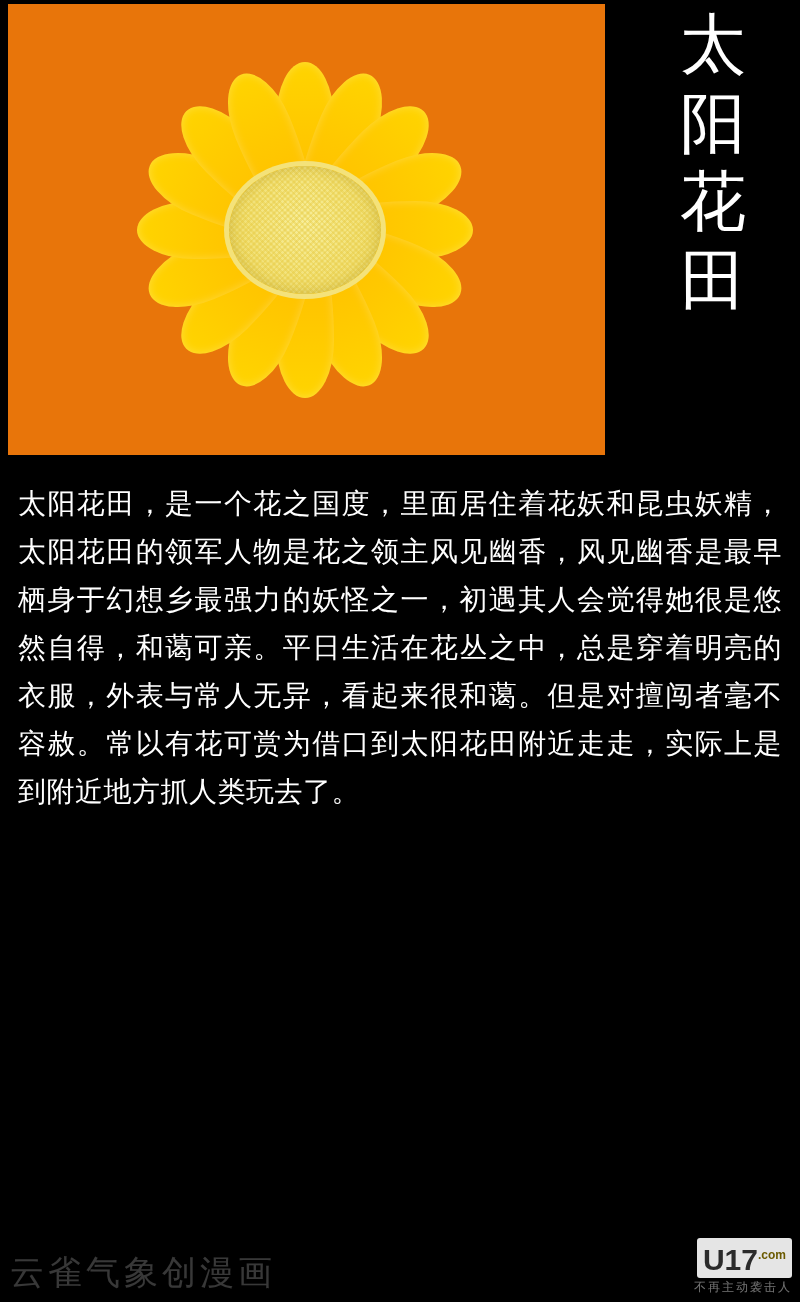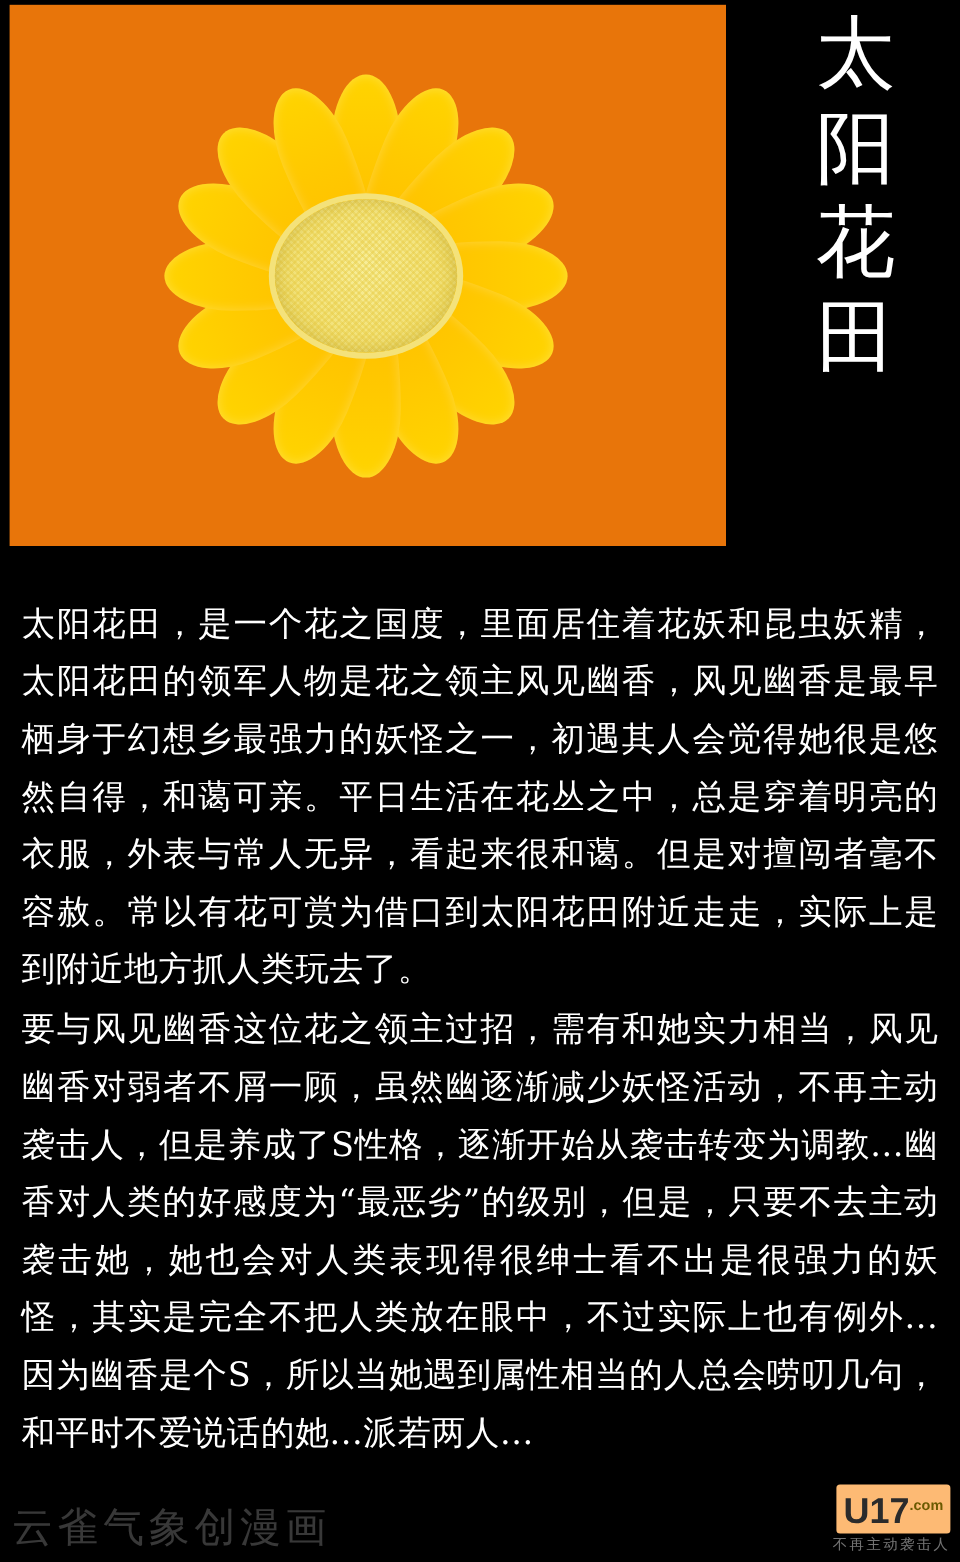--- a/index.html
+++ b/index.html
@@ -85,21 +85,21 @@
     line-height: 1.19;
     letter-spacing: 2px;
     font-family: "DejaVu Serif", serif;
   }
   .banner-title span { display: block; }
 
   
   .body-text {
     position: absolute;
     left: 0;
-    top: 496px;
+    top: 480px;
     width: 800px;
     padding: 0 18px;
     box-sizing: border-box;
     color: #ffffff;
   }
   .para {
     margin: 0 0 2px 0;
     font-size: 28px;
     line-height: 48px;
     text-align: justify;
@@ -127,21 +127,21 @@
   }
   .wm-right {
     position: absolute;
     right: 8px;
     bottom: 6px;
     text-align: right;
     pointer-events: none;
   }
   .wm-logo {
     display: inline-block;
-    background: #fdba74;
+    background: #e5e5e5;
     color: #2b2b2b;
     font-family: "Liberation Sans", sans-serif;
     font-weight: bold;
     font-size: 30px;
     line-height: 30px;
     padding: 2px 6px 3px 6px;
     border-radius: 3px;
   }
   .wm-logo sup {
     font-size: 12px;
@@ -188,21 +188,20 @@
     <div class="banner-title">
       <span>太</span>
       <span>阳</span>
       <span>花</span>
       <span>田</span>
     </div>
   </div>
 
   <div class="body-text">
     <p class="para">太阳花田，是一个花之国度，里面居住着花妖和昆虫妖精，太阳花田的领军人物是花之领主风见幽香，风见幽香是最早栖身于幻想乡最强力的妖怪之一，初遇其人会觉得她很是悠然自得，和蔼可亲。平日生活在花丛之中，总是穿着明亮的衣服，外表与常人无异，看起来很和蔼。但是对擅闯者毫不容赦。常以有花可赏为借口到太阳花田附近走走，实际上是到附近地方抓人类玩去了。</p>
-    <p class="para">要与风见幽香这位花之领主过招，需有和她实力相当，风见幽香对弱者不屑一顾，虽然幽逐渐减少妖怪活动，不再主动袭击人，但是养成了S性格，逐渐开始从袭击转变为调教...幽香对人类的好感度为“最恶劣”的级别，但是，只要不去主动袭击她，她也会对人类表现得很绅士看不出是很强力的妖怪，其实是完全不把人类放在眼中，不过实际上也有例外...因为幽香是个S，所以当她遇到属性相当的人总会唠叨几句，和平时不爱说话的她...派若两人...</p>
   </div>
 
   <div class="wm-left">
     <span class="wm-cn">云雀气象创漫画</span>
   </div>
 
   <div class="wm-right">
     <span class="wm-logo"><span>U17</span><sup>.com</sup></span>
     <span class="wm-sub">不再主动袭击人</span>
   </div>

